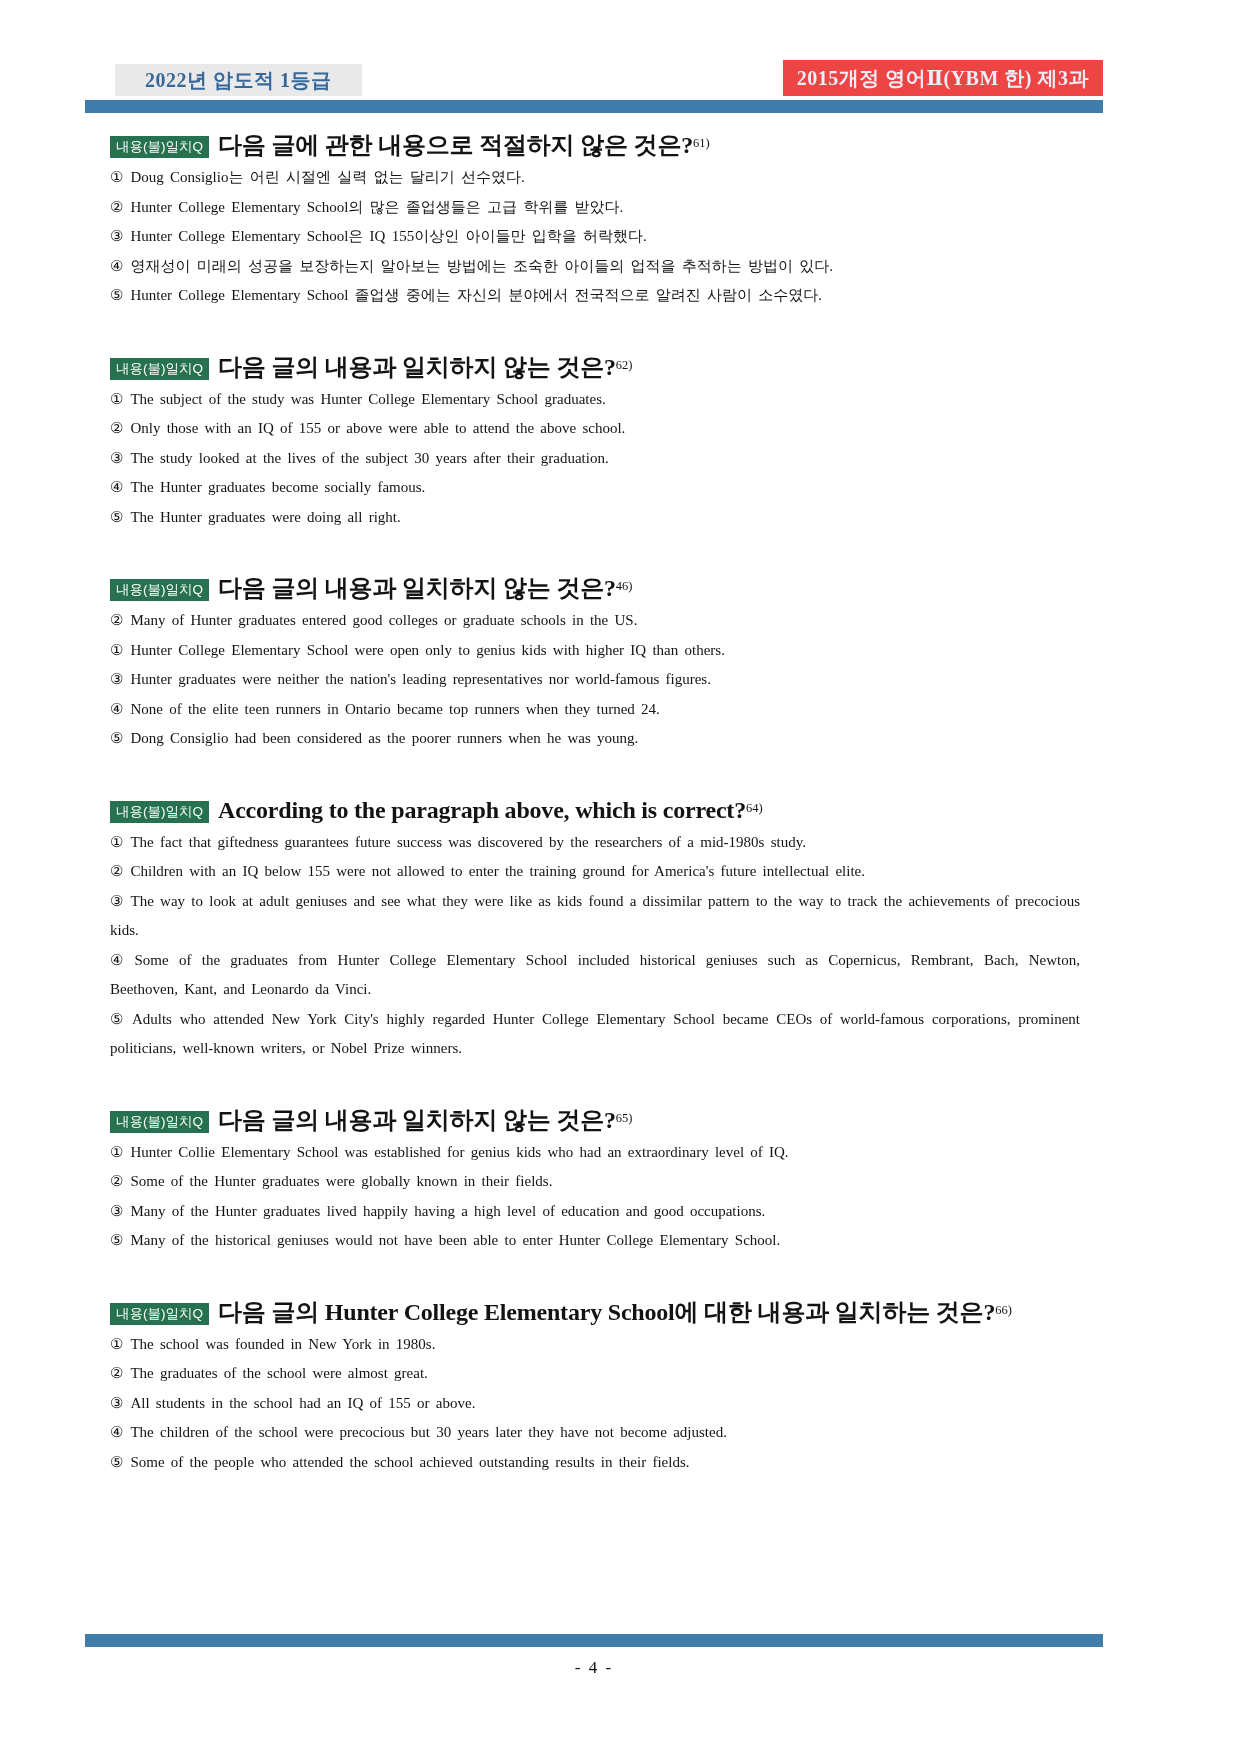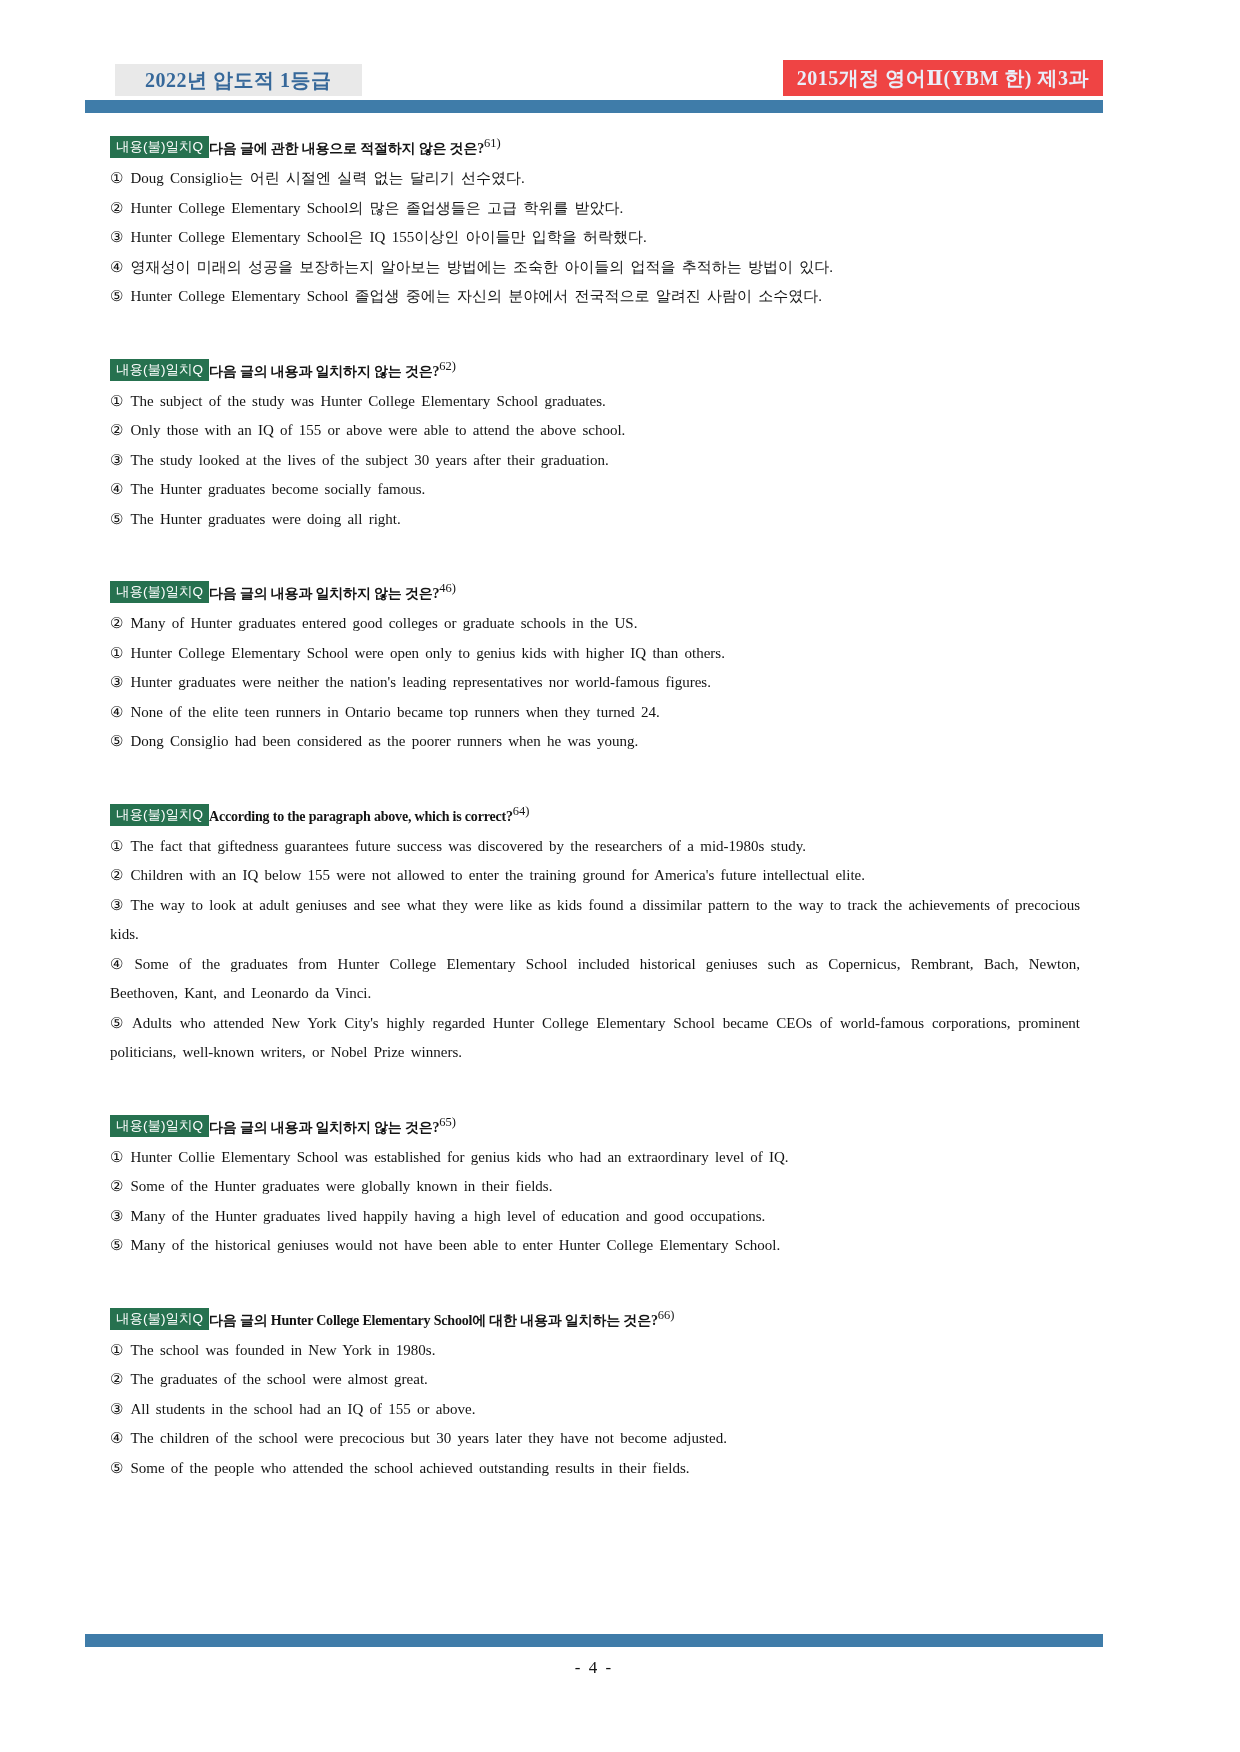--- a/index.html
+++ b/index.html
@@ -47,25 +47,26 @@
   .question:first-child { margin-top:0; }
   .q-head { line-height:30px; white-space:nowrap; }
   .badge {
     display:inline-block;
     background:#26714f;
     color:#ffffff;
     font-family:"Liberation Sans","DejaVu Sans",sans-serif;
     font-size:13.5px;
     line-height:17px;
     padding:2px 6px 3px 6px;
+    margin-right:9px;
     vertical-align:2px;
   }
   .stem {
     font-weight:bold;
-    font-size:14px;
+    font-size:24px;
     letter-spacing:-0.2px;
     text-align:right;
   }
   .ref {
     font-size:12.5px;
     vertical-align:6px;
     font-weight:normal;
   }
   .option {
     margin:0;

